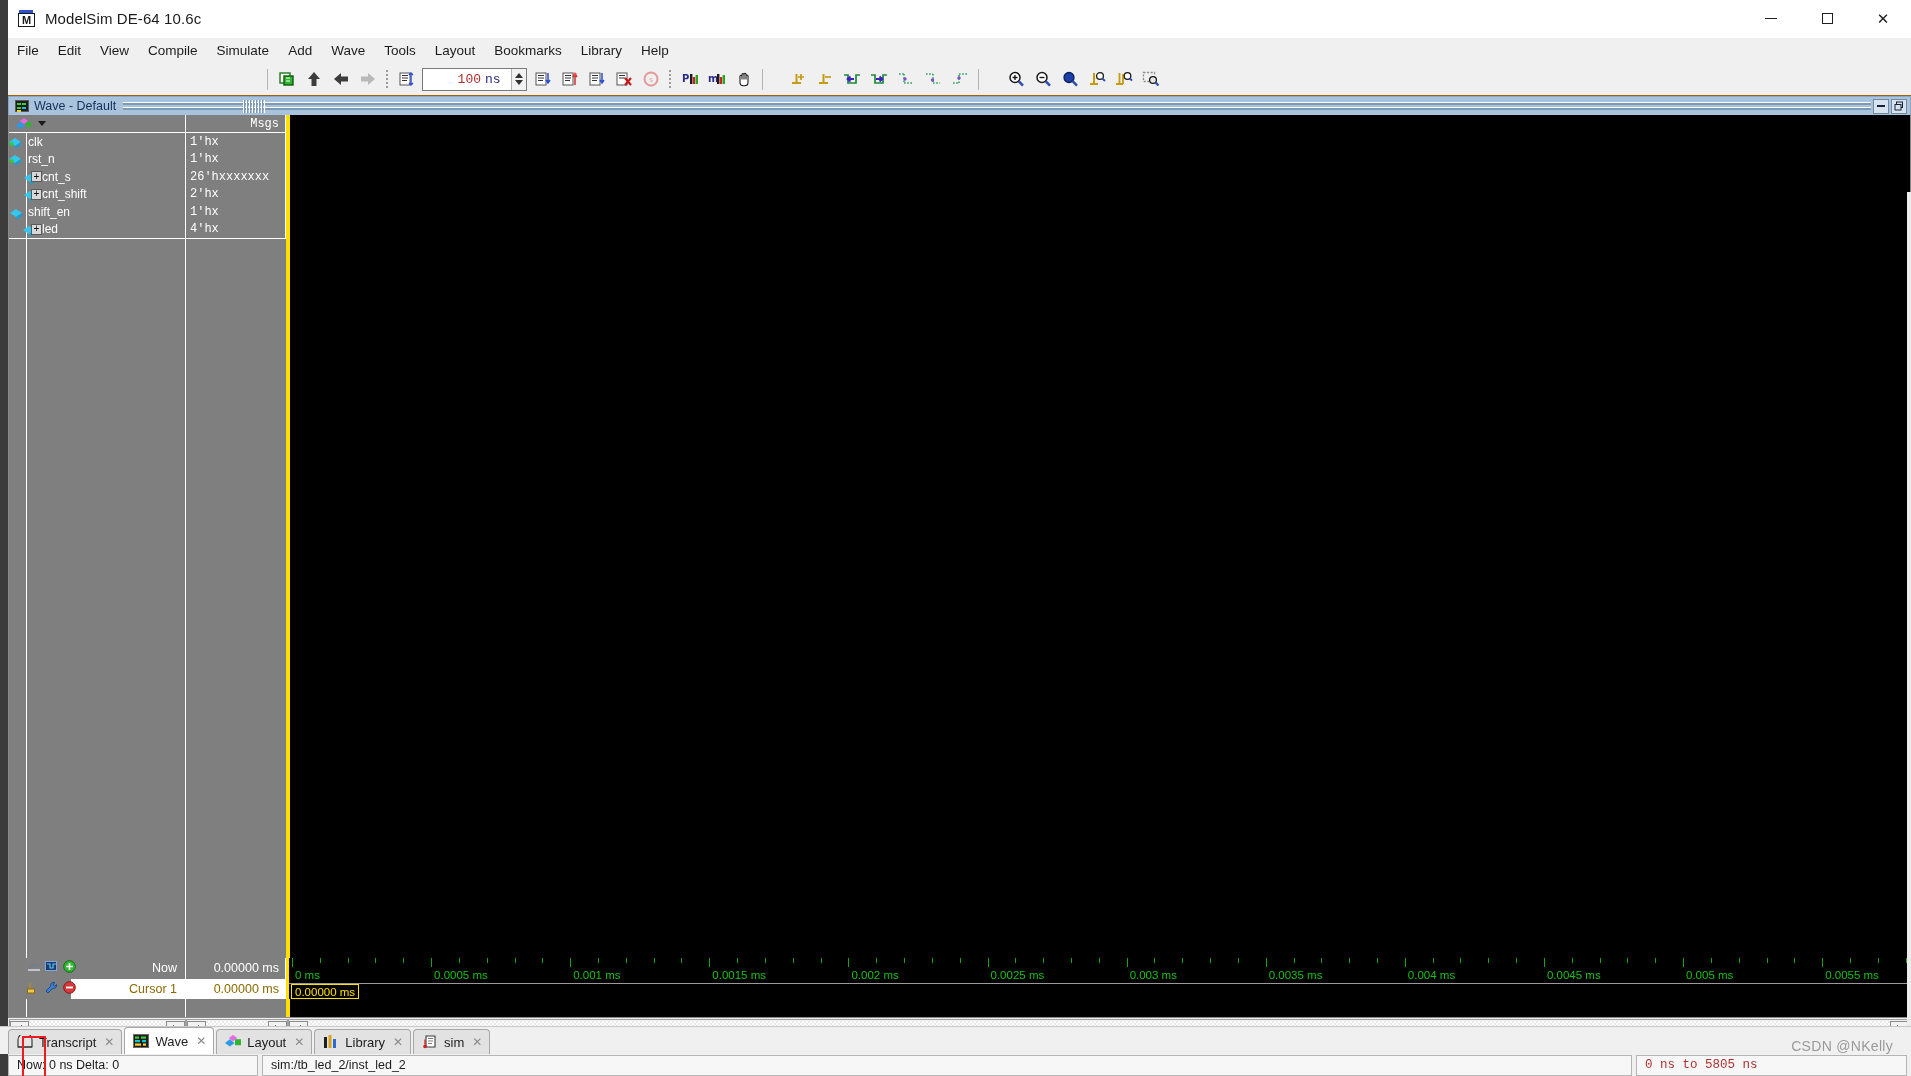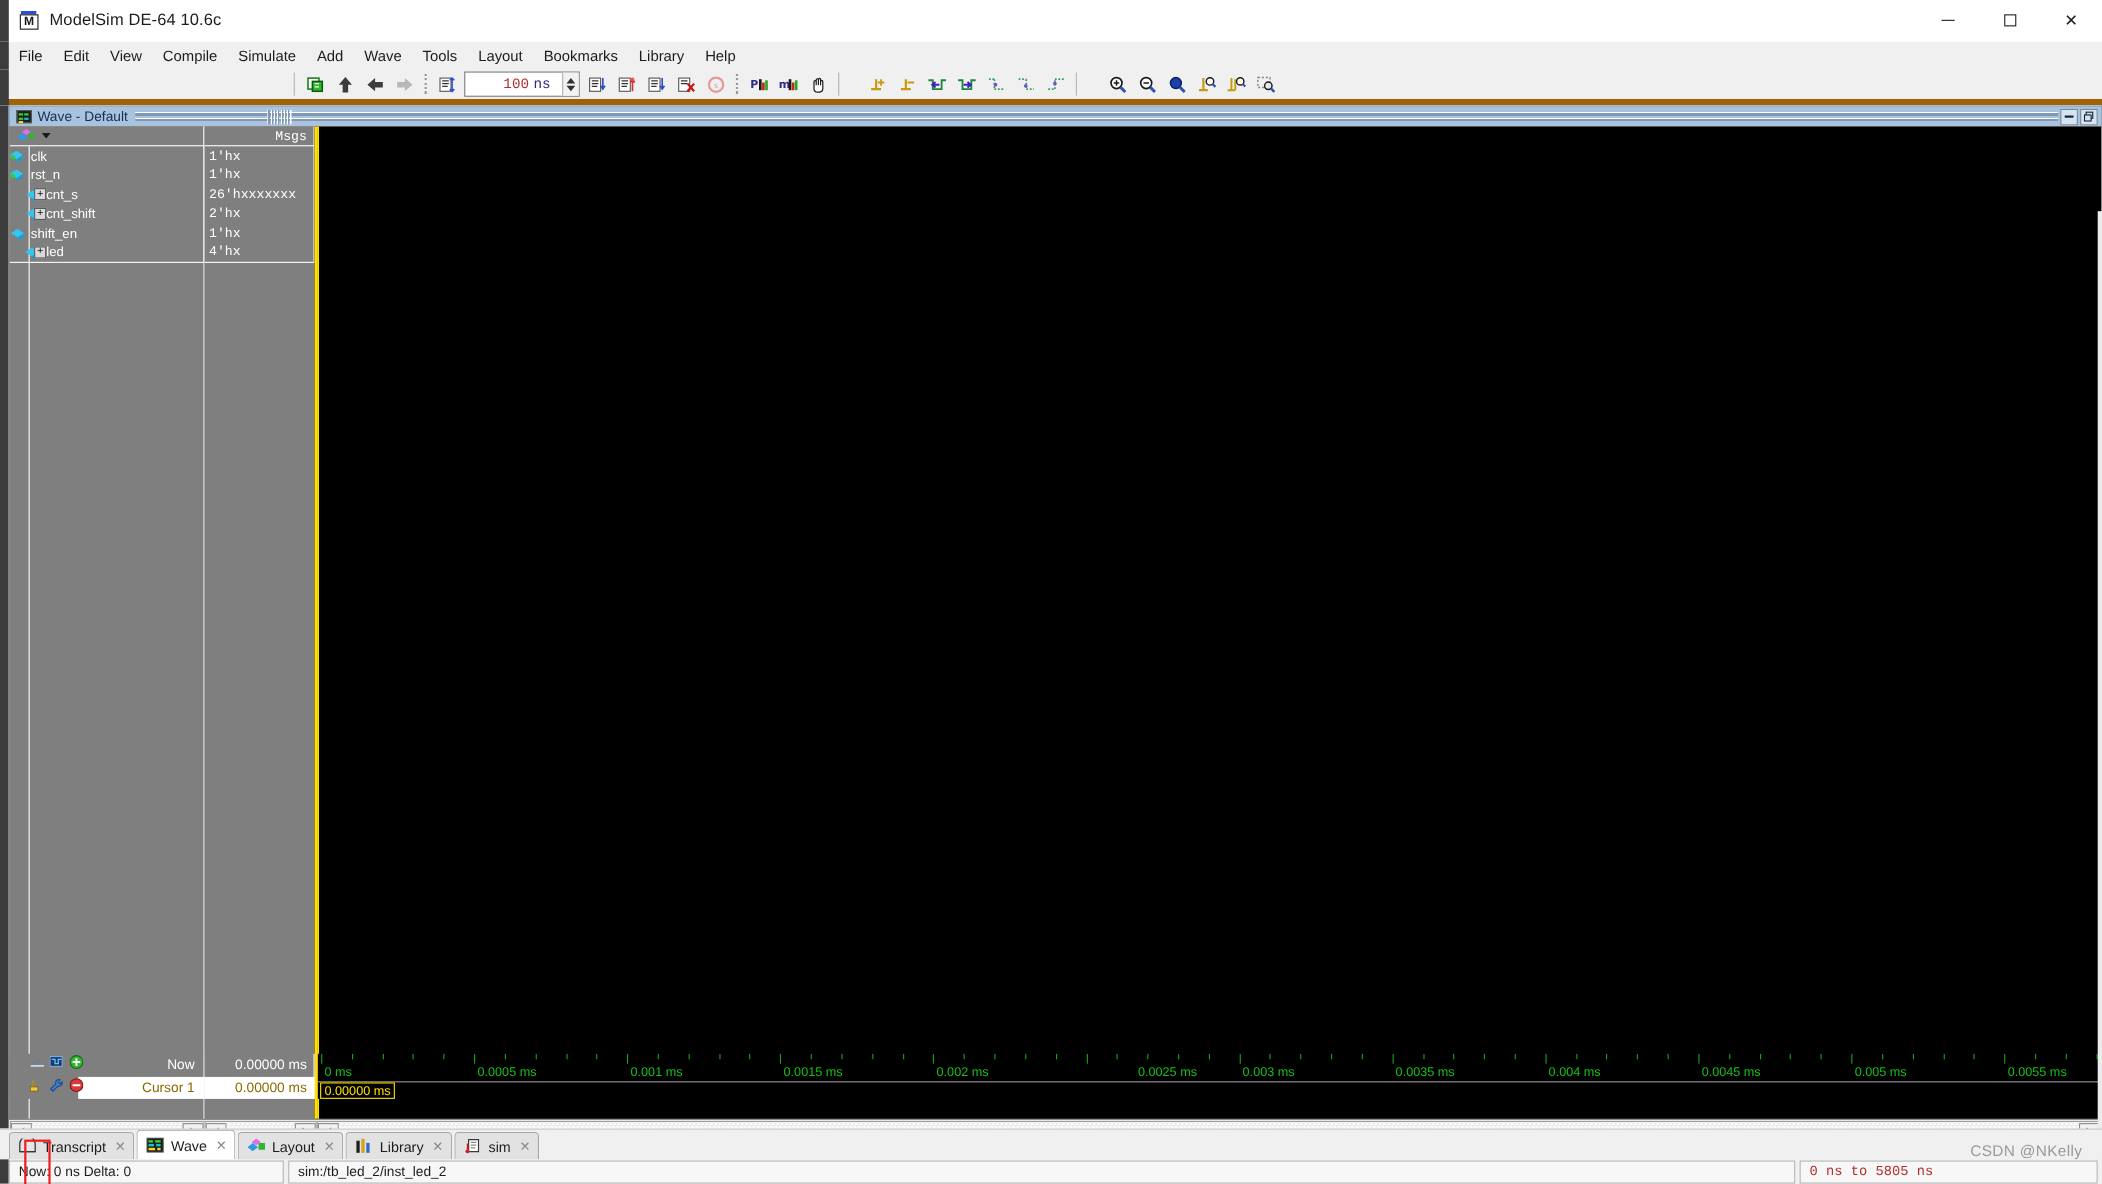--- a/index.html
+++ b/index.html
@@ -52,21 +52,21 @@
   #menubar .edge-strip { position:absolute; left:0; top:0; width:8px; height:25px; background:#3c3c3c; }
   .menu-item {
     font-size: 13.5px; color:#1c1c1c; padding: 3px 9px; margin-right: 1px;
     white-space: nowrap;
   }
 
   
   #toolbar {
     height: 33px; background:#f0f0f0;
     display:flex; align-items:center; position:relative;
-    border-bottom: 6px solid #a16207;
+    border-bottom: 1px solid #a16207;
   }
   #toolbar .edge-strip { position:absolute; left:0; top:0; width:8px; height:33px; background:#3c3c3c; }
   .tb-sep { width:1px; height:21px; background:#b4b4b4; margin:0 5px; }
   .tb-dotsep { width:2px; height:19px; margin:0 5px;
     background: repeating-linear-gradient(to bottom,#9a9a9a 0 2px, transparent 2px 4px); }
   .tb-btn {
     width:25px; height:25px; display:flex; align-items:center; justify-content:center;
     margin: 0 1px; border:1px solid transparent; border-radius:2px;
   }
   .tb-btn svg { display:block; }
@@ -763,21 +763,21 @@
           <div class="tick minor" style="left: 1560.97px;"></div>
           <div class="tick minor" style="left: 1588.79px;"></div>
           <div class="tick minor" style="left: 1616.61px;"></div>
         </div>
       <div id="ruler-labels">
           <div class="tlabel" style="left: 6px;">0 ms</div>
           <div class="tlabel" style="left: 145.104px;">0.0005 ms</div>
           <div class="tlabel" style="left: 284.208px;">0.001 ms</div>
           <div class="tlabel" style="left: 423.313px;">0.0015 ms</div>
           <div class="tlabel" style="left: 562.417px;">0.002 ms</div>
-          <div class="tlabel" style="left: 701.521px; margin-left: 44px;">0.0025 ms</div>
+          <div class="tlabel" style="left: 701.521px;">0.0025 ms</div>
           <div class="tlabel" style="left: 840.625px;">0.003 ms</div>
           <div class="tlabel" style="left: 979.73px;">0.0035 ms</div>
           <div class="tlabel" style="left: 1118.83px;">0.004 ms</div>
           <div class="tlabel" style="left: 1257.94px;">0.0045 ms</div>
           <div class="tlabel" style="left: 1397.04px;">0.005 ms</div>
           <div class="tlabel" style="left: 1536.15px;">0.0055 ms</div>
         </div>
       <div id="ruler-sep"></div>
       <div id="cursor-flag">0.00000 ms</div>
     </div>

